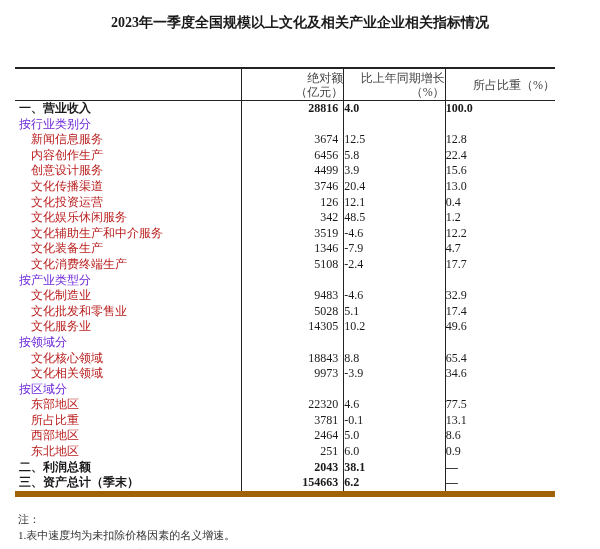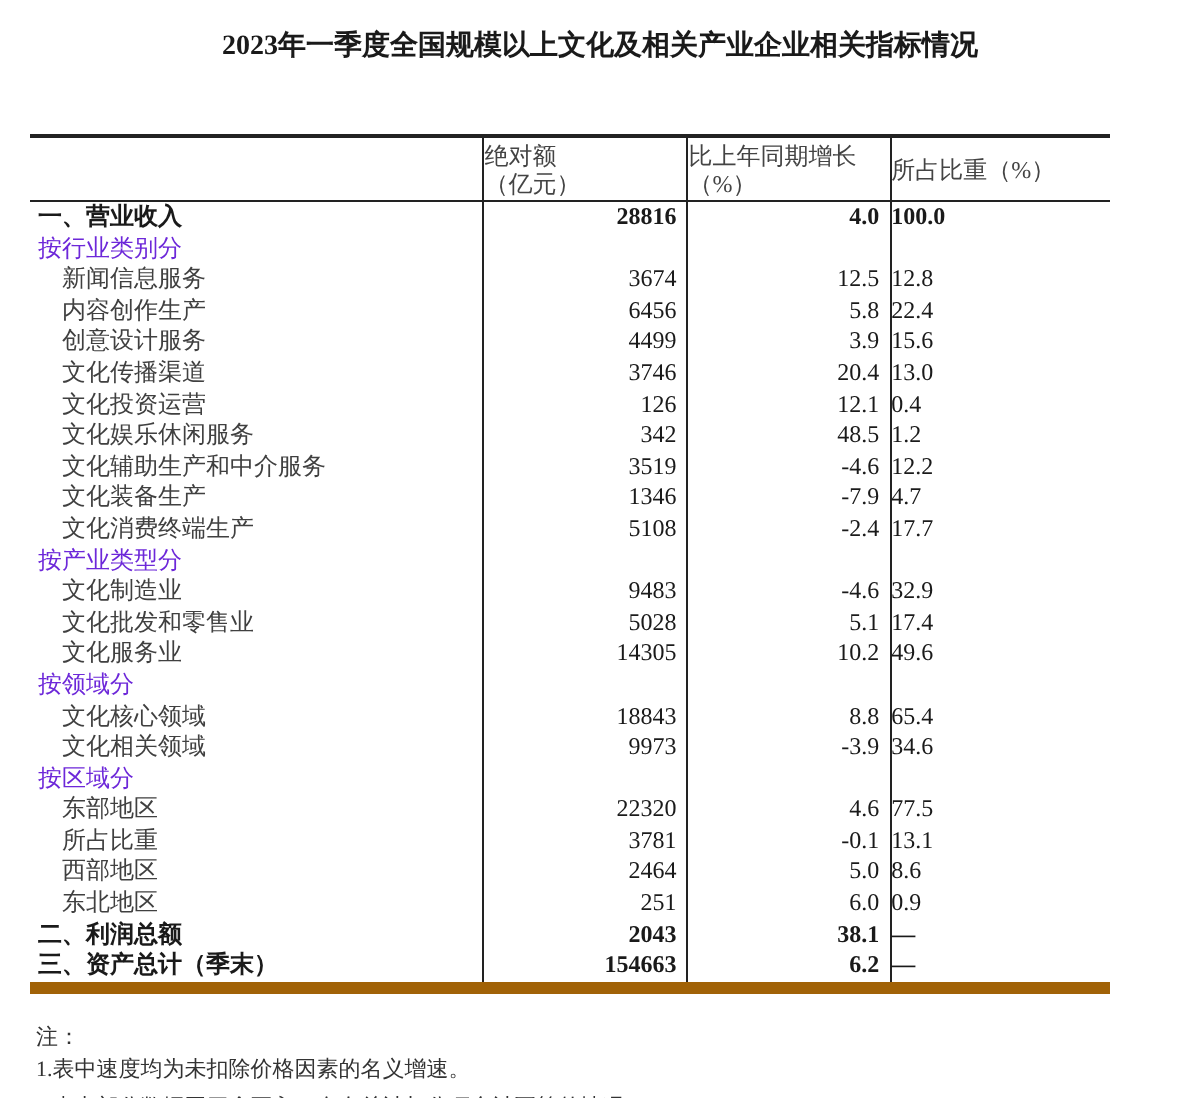--- a/index.html
+++ b/index.html
@@ -5,28 +5,28 @@
   html, body { margin: 0; padding: 0; background: #ffffff; }
   body { width: 600px; height: 549px; position: relative; overflow: hidden;
          font-family: "Liberation Serif", "DejaVu Serif", serif; color: #1a1a1a; }
   .title { position: absolute; top: 14px; left: 0; width: 600px; text-align: center;
            font-size: 14px; font-weight: bold; letter-spacing: 0px; }
   table.stats { position: absolute; left: 15px; top: 67px; width: 540px;
                 border-collapse: collapse; font-size: 12px; }
   table.stats td, table.stats th { padding: 0; height: 15.6px; line-height: 15.6px; }
   table.stats thead tr th { border-top: 2px solid #222; border-bottom: 1.5px solid #222;
                             font-weight: normal; color: #444; height: 31px; line-height: 14px;
-                            text-align: left; vertical-align: middle; }
+                            text-align: right; vertical-align: middle; }
   .c0 { width: 233px; text-align: left; padding-left: 4px !important; }
   .c1 { width: 103px; text-align: right; padding-right: 5px !important; border-left: 1.5px solid #222; }
-  .c2 { width: 103px; text-align: right; padding-right: 5px !important; border-left: 1.5px solid #222; }
+  .c2 { width: 103px; text-align: left; padding-right: 5px !important; border-left: 1.5px solid #222; }
   .c3 { width: 101px; padding-right: 16px !important; border-left: 1.5px solid #222; }
   thead .c1, thead .c2, thead .c3 { text-align: center; padding-right: 0 !important; }
   tr.bold td { font-weight: bold; }
-  tr.sub td.c0 { padding-left: 16px !important; color: #404040; }
+  tr.sub td.c0 { padding-left: 16px !important; color: #b91c1c; }
   tr.group td.c0 { color: #6d28d9; }
   tr.last td { border-bottom: 6px solid #a16207; }
   .notes { position: absolute; left: 18px; top: 511px; font-size: 11px; color: #333; line-height: 16px; }
   .notes div { height: 16px; }
   .notes .n2 { margin-top: 3px; }
 </style>
 </head>
 <body>
 
 <div class="title">2023年一季度全国规模以上文化及相关产业企业相关指标情况</div>

